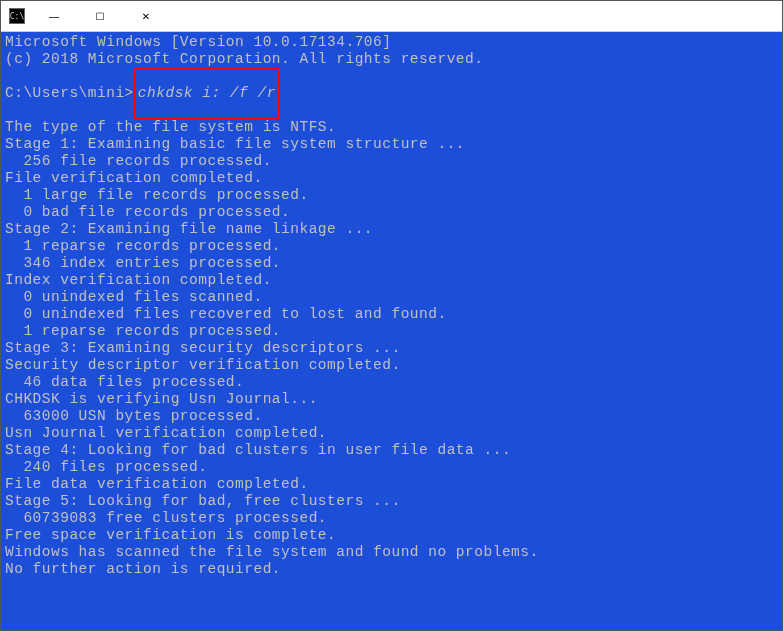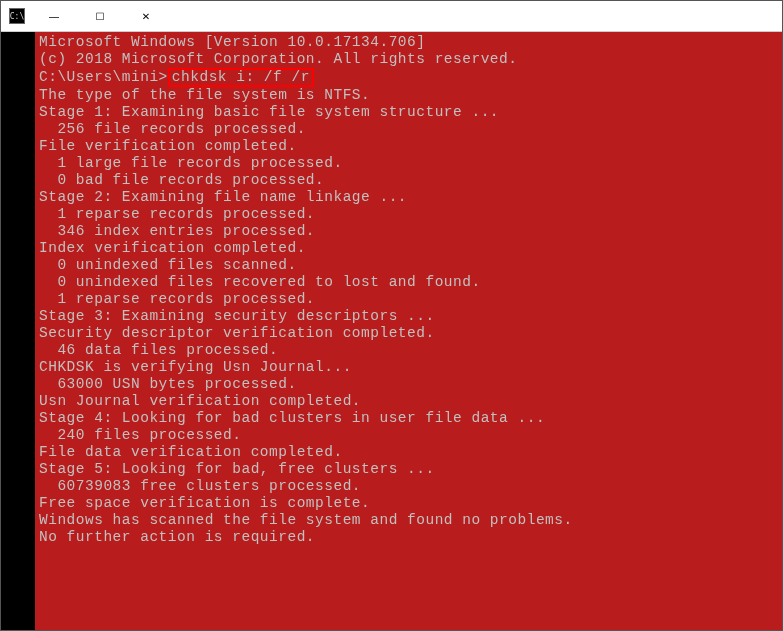--- a/index.html
+++ b/index.html
@@ -59,36 +59,36 @@
       display: flex;
       align-items: center;
       justify-content: center;
       font-family: "Segoe UI Symbol", sans-serif;
       font-size: 10px;
       color: #000;
       cursor: pointer;
     }
     .terminal {
       flex: 1;
-      background: #b91c1c;
+      background: #1d4ed8;
       color: #c0c0c0;
       font-family: "SimSun", "NSimSun", "Courier New", monospace;
       font-size: 14.5px;
       line-height: 17px;
       padding: 2px 4px;
       white-space: pre;
       overflow: hidden;
       letter-spacing: 0.5px;
-      margin-left: 34px;
     }
     .highlight-box {
       border: 2px solid #ff0000;
-      padding: 0 2px;
+      padding: 16px 2px;
       display: inline-block;
       line-height: 15px;
+      font-style: italic;
     }
     .output-line {
       display: block;
     }
   </style>
 </head>
 <body>
 
 <div class="window">
   <div class="titlebar">

